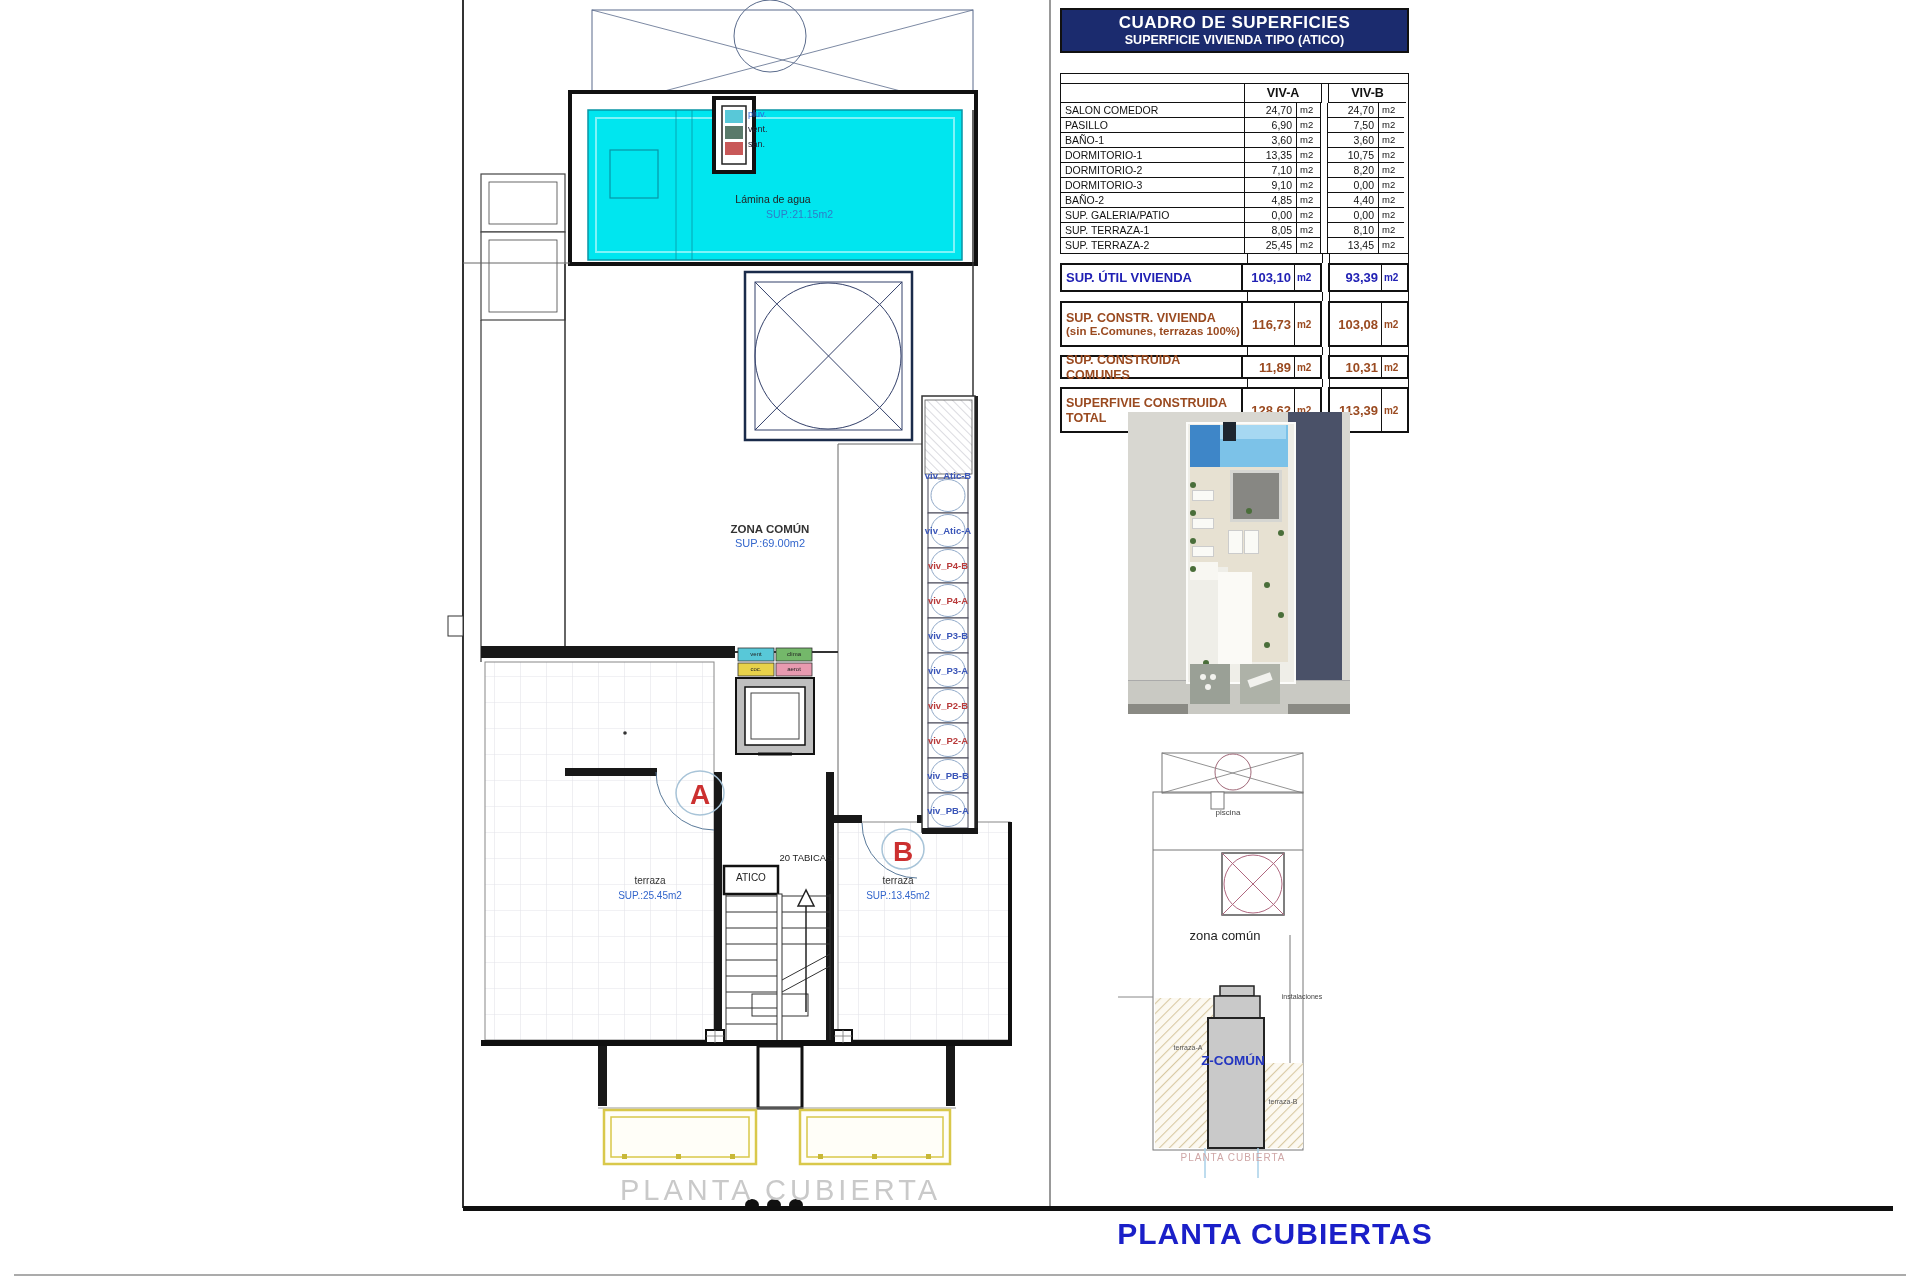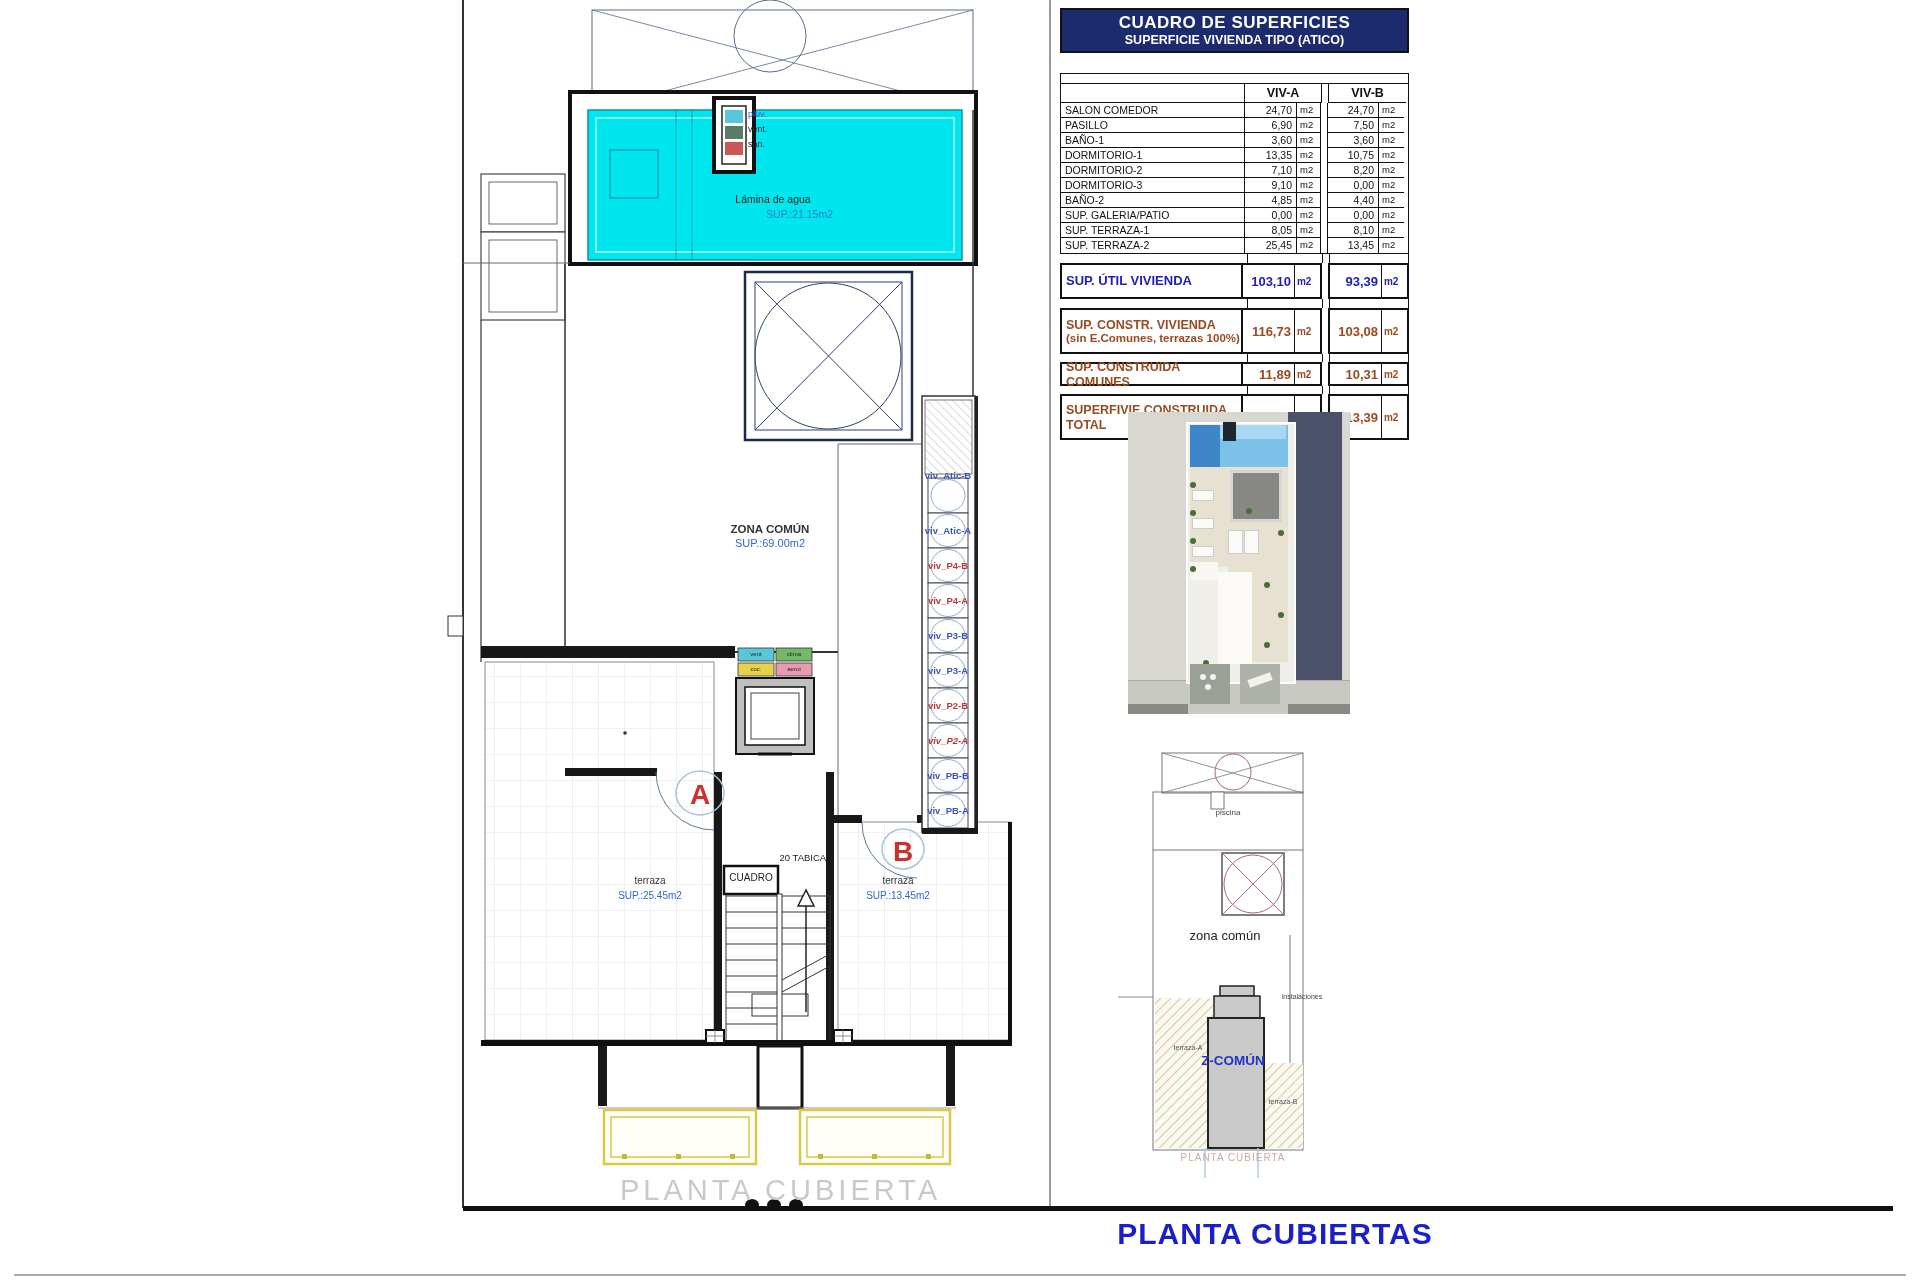--- a/index.html
+++ b/index.html
@@ -285,36 +285,36 @@
 <div class="lbl" style="left:700px;top:537px;width:140px;font-size:11px;color:#3366CC;">SUP.:69.00m2</div>
 
 <div class="chiplbl" style="left:738px;top:649px;width:36px;">vent</div>
 <div class="chiplbl" style="left:776px;top:649px;width:36px;">clima</div>
 <div class="chiplbl" style="left:738px;top:664px;width:36px;">coc.</div>
 <div class="chiplbl" style="left:776px;top:664px;width:36px;">aerot</div>
 
 <div class="lbl" style="left:660px;top:777px;width:80px;font-size:28px;font-weight:bold;color:#CC3030;">A</div>
 <div class="lbl" style="left:863px;top:834px;width:80px;font-size:28px;font-weight:bold;color:#CC3030;">B</div>
 
-<div class="lbl" style="left:724px;top:872px;width:54px;font-size:10px;color:#222;">CUADRO</div>
+<div class="lbl" style="left:724px;top:872px;width:54px;font-size:10px;color:#222;">ATICO</div>
 <div class="lbl" style="left:766px;top:852px;width:80px;font-size:9.5px;color:#222;">20 TABICAS</div>
 
 <div class="lbl" style="left:600px;top:875px;width:100px;font-size:10px;color:#333;">terraza</div>
 <div class="lbl" style="left:600px;top:890px;width:100px;font-size:10px;color:#3366CC;">SUP.:25.45m2</div>
 <div class="lbl" style="left:848px;top:875px;width:100px;font-size:10px;color:#333;">terraza</div>
 <div class="lbl" style="left:848px;top:890px;width:100px;font-size:10px;color:#3366CC;">SUP.:13.45m2</div>
 
 <div class="vivl vb" style="top:458px;">viv_Atic-B</div>
 <div class="vivl vb" style="top:513px;">viv_Atic-A</div>
 <div class="vivl vr" style="top:548px;">viv_P4-B</div>
 <div class="vivl vr" style="top:583px;">viv_P4-A</div>
 <div class="vivl vb" style="top:618px;">viv_P3-B</div>
 <div class="vivl vb" style="top:653px;">viv_P3-A</div>
 <div class="vivl vr" style="top:688px;">viv_P2-B</div>
-<div class="vivl vr" style="top:723px;font-style:italic;">viv_P2-A</div>
+<div class="vivl vr" style="top:723px;">viv_P2-A</div>
 <div class="vivl vb" style="top:758px;">viv_PB-B</div>
 <div class="vivl vb" style="top:793px;">viv_PB-A</div>
 
 <div class="lbl" style="left:620px;top:1172px;width:310px;font-size:29px;color:#C9C9C9;letter-spacing:4px;">PLANTA CUBIERTA</div>
 <div class="lbl" style="left:1090px;top:1215px;width:370px;font-size:30px;font-weight:bold;color:#1A1FC8;letter-spacing:1px;">PLANTA CUBIERTAS</div>
 
 <div class="tablewrap">
   <div class="thead">
     <div class="t1">CUADRO DE SUPERFICIES</div>
     <div class="t2">SUPERFICIE VIVIENDA TIPO  (ATICO)</div>
@@ -408,21 +408,21 @@
           <div class="c-unitb">m2</div>
         </div>
   </div>
 
   <div class="gaprow">
         <div class="sp"></div>
         <div class="ga"></div>
         <div class="gb"></div>
       </div>
 
-  <div class="srow blue" style="height:36px;border-radius:8px;">
+  <div class="srow blue" style="height:29px;border-radius:8px;">
     <div class="sboxA">
           <div class="s-name" style="font-size:13px;">SUP. ÚTIL VIVIENDA</div>
       <div class="s-num">103,10</div>
       <div class="s-unit">m2</div>
         </div>
     <div class="sboxB">
           <div class="s-num">93,39</div>
       <div class="s-unit">m2</div>
         </div>
   </div>

